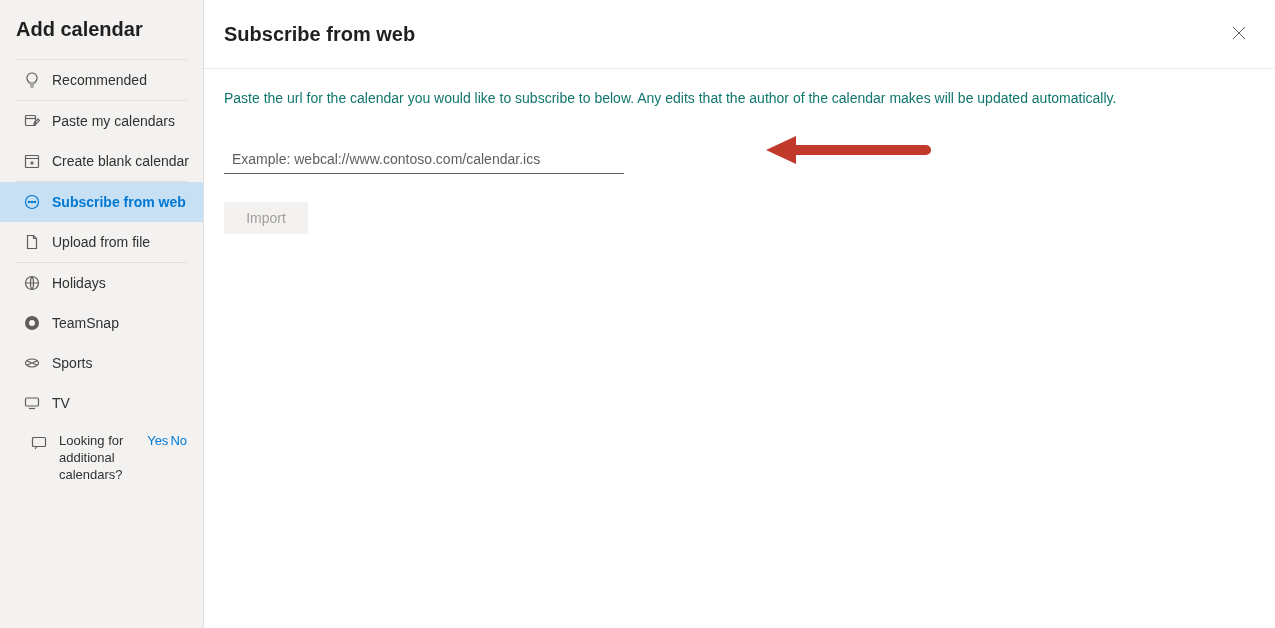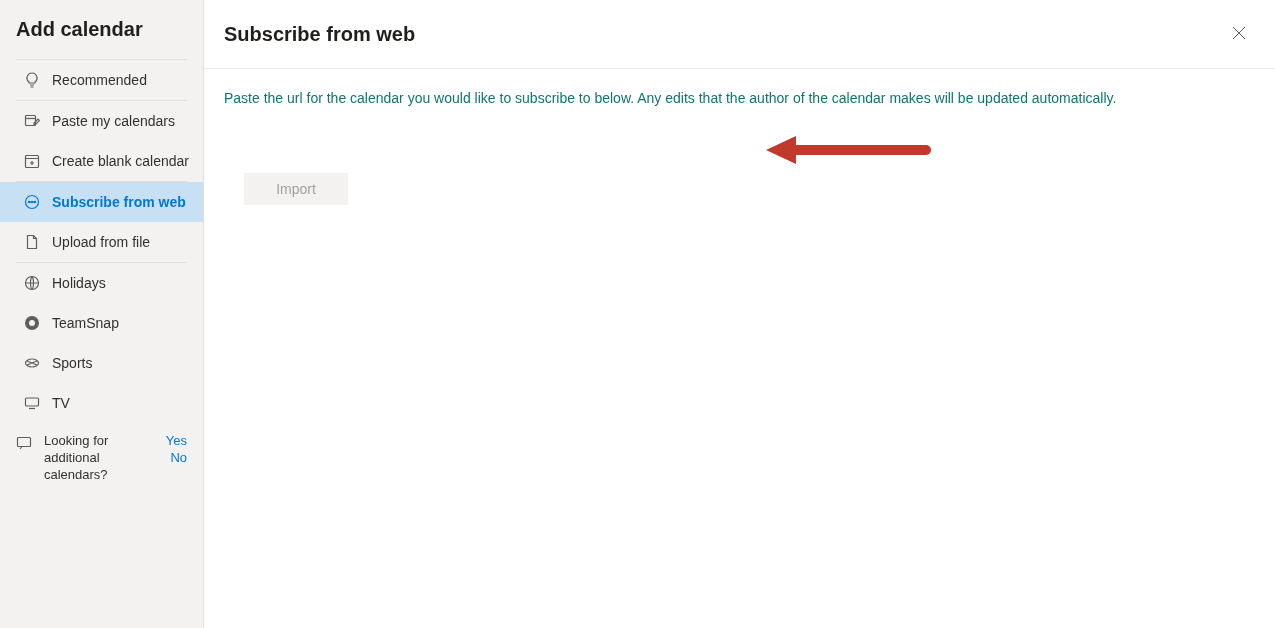--- a/index.html
+++ b/index.html
@@ -58,35 +58,36 @@
   .sidebar-item .label {
     font-size: 14px;
     white-space: nowrap;
   }
   .sidebar-item.selected .label { font-weight: 600; }
   .feedback-row {
     display: flex;
     align-items: flex-start;
     padding: 10px 16px 0 16px;
     gap: 12px;
+    margin-left: 15px;
   }
   .feedback-row .icon {
     width: 16px; height: 16px; flex-shrink: 0;
     display:flex;align-items:center;justify-content:center;
     margin-top:2px;
   }
   .feedback-text {
     font-size: 13px;
     color: #323130;
     line-height: 1.3;
     flex: 1;
   }
   .feedback-links {
     display: flex;
-    flex-direction: column;
+    flex-direction: row;
     align-items: flex-end;
     gap: 2px;
     font-size: 13px;
   }
   .feedback-links span { color: #0078d4; cursor: pointer; }
   .main {
     flex: 1;
     display: flex;
     flex-direction: column;
     background: #fff;
@@ -132,30 +133,29 @@
   }
   .url-input::placeholder { color: #605e5c; }
   .arrow-annotation {
     position: absolute;
     left: 562px;
     top: 63px;
     pointer-events: none;
   }
   .import-btn {
     margin-top: 28px;
-    width: 104px;
+    width: 84px;
     height: 32px;
     background: #f3f2f1;
     color: #a19f9d;
     border: none;
     font-size: 14px;
     font-family: inherit;
     cursor: default;
     text-align: center;
-    margin-left: 20px;
   }
 </style>
 </head>
 <body>
 
 <div class="sidebar">
   <div class="sidebar-title">Add calendar</div>
 
   <div class="divider"></div>
   <div class="sidebar-item">
@@ -270,20 +270,21 @@
     <div class="close-btn">
       <span>
         <svg width="14" height="14" viewBox="0 0 14 14" stroke="#605e5c" stroke-width="1">
           <path d="M1 1l12 12M13 1L1 13"></path>
         </svg>
       </span>
     </div>
   </div>
   <div class="main-body">
     <div class="instruction">Paste the url for the calendar you would like to subscribe to below. Any edits that the author of the calendar makes will be updated automatically.</div>
+    <input class="url-input" type="text" placeholder="Example: webcal://www.contoso.com/calendar.ics" style="">
     <div class="arrow-annotation">
       <svg width="165" height="36" viewBox="0 0 165 36">
         <polygon points="0,18 30,4 30,13 160,13 160,23 30,23 30,32" fill="#c0392b"></polygon>
         <circle cx="160" cy="18" r="5" fill="#c0392b"></circle>
       </svg>
     </div>
     <div>
       <button class="import-btn" disabled="">Import</button>
     </div>
   </div>

